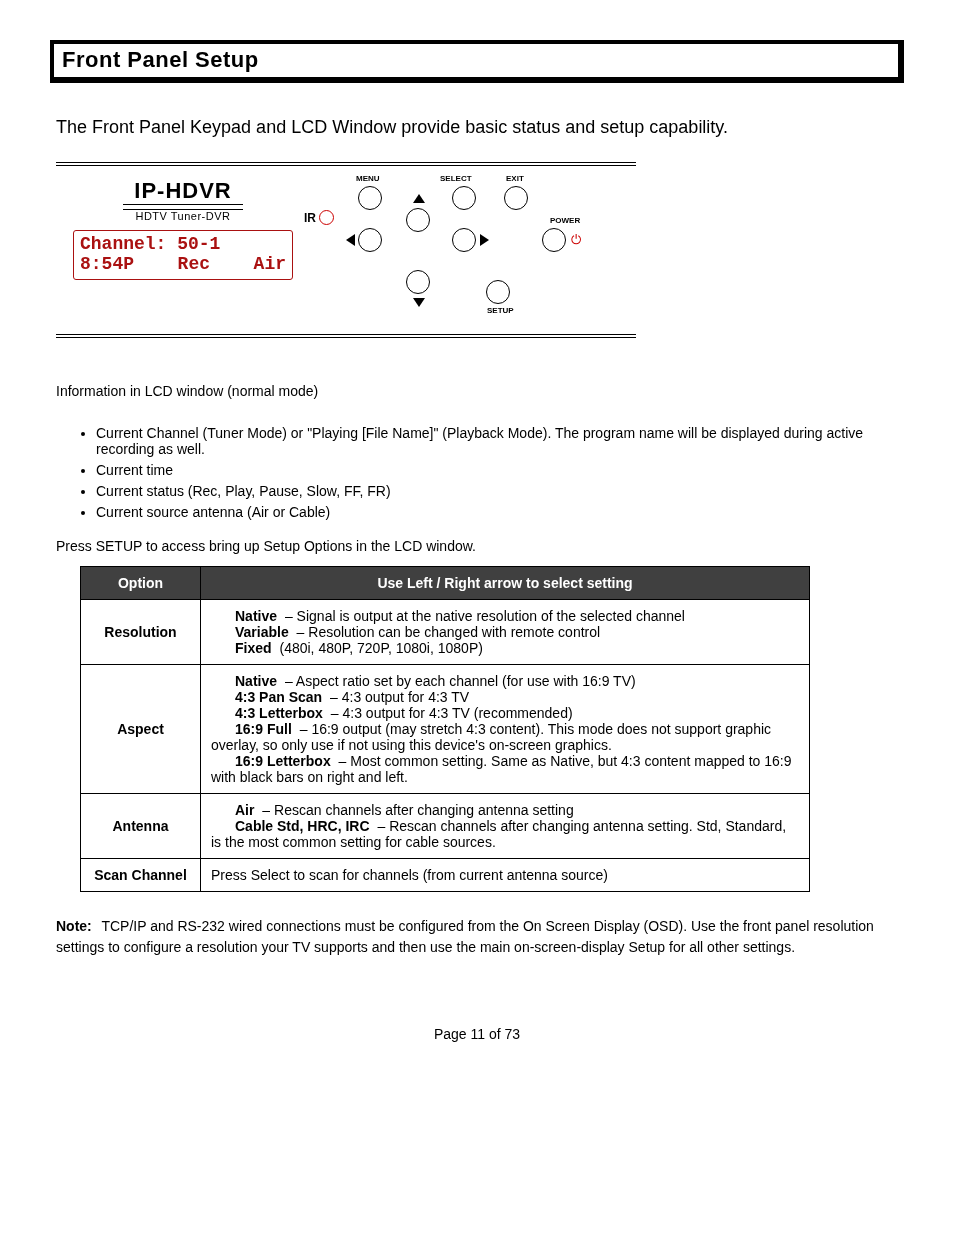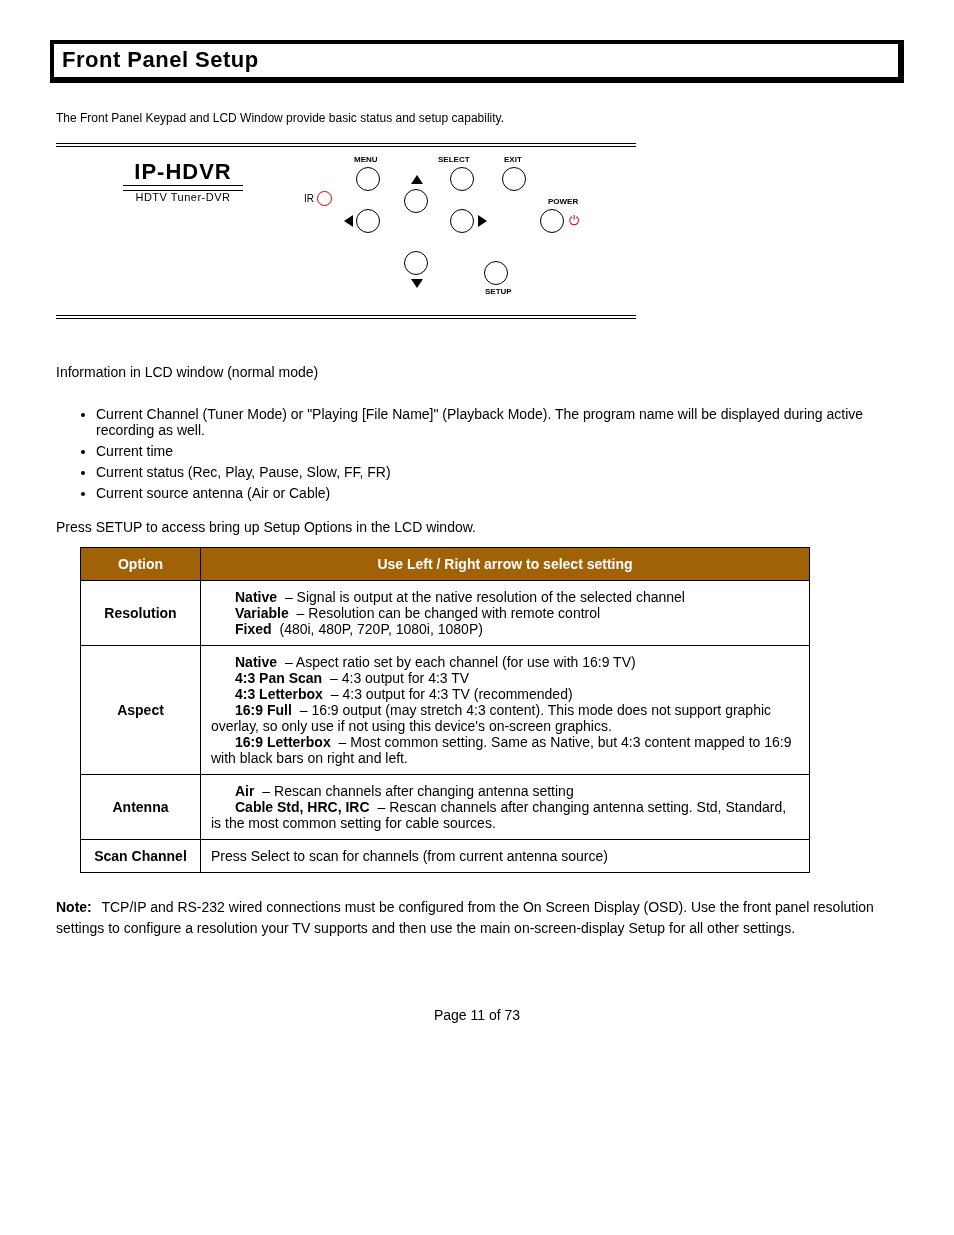--- a/index.html
+++ b/index.html
@@ -18,21 +18,21 @@
     border-right-width: 6px;
     border-bottom-width: 6px;
     padding: 3px 8px 4px;
     font-family: "Arial Black", Arial, sans-serif;
     font-size: 22px;
     font-weight: 900;
     letter-spacing: 0.5px;
   }
   .intro {
     padding: 16px 6px 6px 6px;
-    font-size: 12px;
+    font-size: 18px;
   }
   
   .panel-wrap { padding-left: 6px; }
   .panel {
     width: 580px;
     border-top: 4px double #000;
     border-bottom: 4px double #000;
     padding: 8px 12px 10px;
     margin-top: 4px;
     display: flex;
@@ -76,22 +76,22 @@
   .lcd .row2 { display: flex; justify-content: space-between; }
   .ir-col {
     flex: 0 0 28px;
     display: flex;
     align-items: center;
     gap: 3px;
     margin-top: 36px;
   }
   .ir-label {
     font-family: "Arial Black", Arial, sans-serif;
-    font-size: 10px;
-    font-weight: 400;
+    font-size: 12px;
+    font-weight: 700;
   }
   .ir-dot {
     width: 15px; height: 15px;
     border: 1.5px solid #c00;
     border-radius: 50%;
   }
   .btns {
     position: relative;
     flex: 1;
     height: 150px;
@@ -136,21 +136,21 @@
     margin-left: 30px;
   }
   table.settings th, table.settings td {
     border: 1px solid #000;
     padding: 8px 10px;
     vertical-align: top;
     font-size: 14px;
     text-align: left;
   }
   table.settings thead th {
-    background: #a16207;
+    background: #404040;
     color: #fff;
     font-weight: 700;
     text-align: center;
   }
   table.settings th.rowhead {
     width: 120px;
     text-align: center;
     vertical-align: middle;
     font-weight: 700;
   }
@@ -174,20 +174,28 @@
 </div>
 
 <p class="intro">The Front Panel Keypad and LCD Window provide basic status and setup capability.</p>
 
 <div class="panel-wrap">
   <div class="panel">
     <div class="lcd-col">
       <div class="brand">IP-HDVR</div>
       <div class="brand-rule"></div>
       <div class="brand-sub">HDTV Tuner-DVR</div>
+      <div class="lcd">
+        <div>Channel: 50-1</div>
+        <div class="row2">
+          <span>8:54P</span>
+          <span>Rec</span>
+          <span>Air</span>
+        </div>
+      </div>
     </div>
     <div class="ir-col">
       <span class="ir-label">IR</span>
       <span class="ir-dot"></span>
     </div>
     <div class="btns">
 
       <div class="plabel" style="left:16px; top:0;">MENU</div>
       <div class="plabel" style="left:100px; top:0;">SELECT</div>
       <div class="plabel" style="left:166px; top:0;">EXIT</div>

